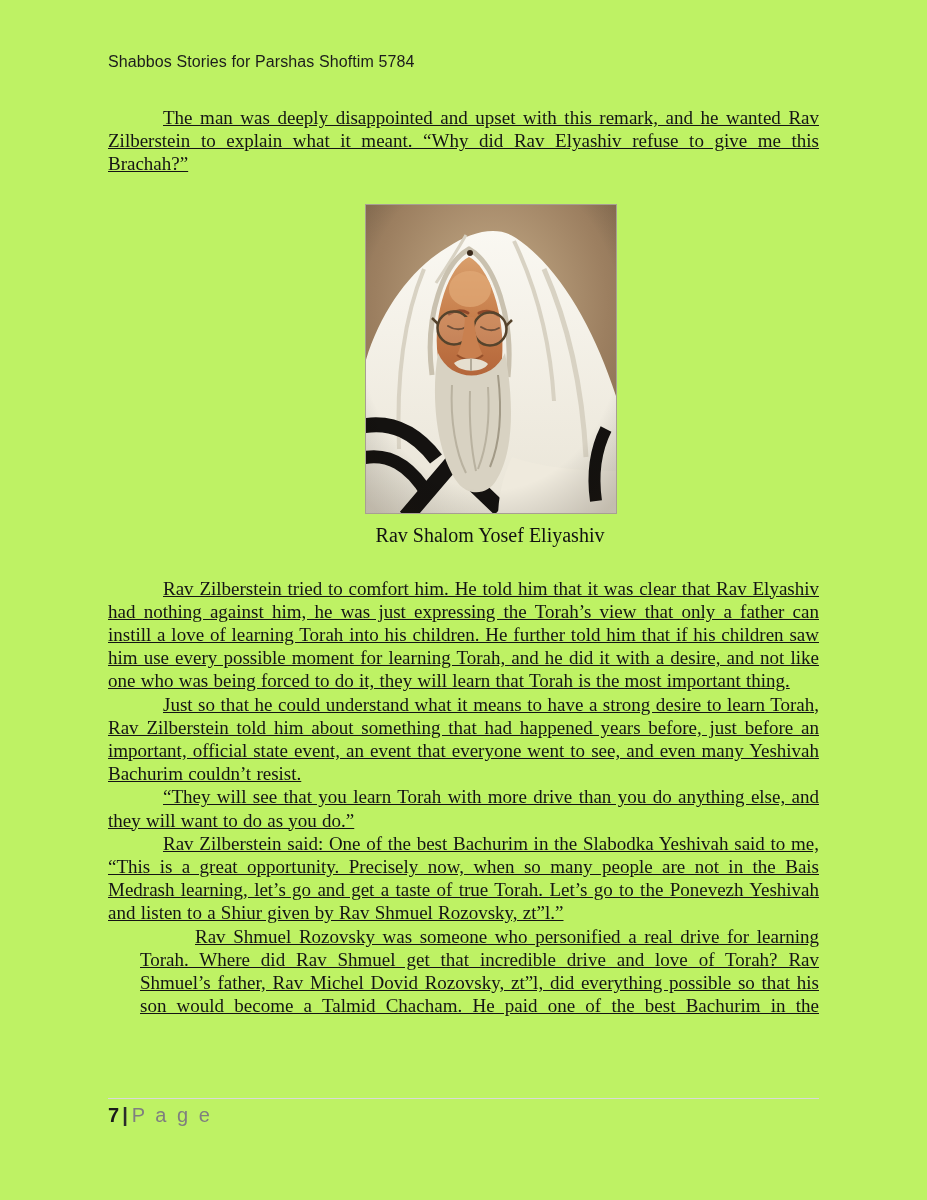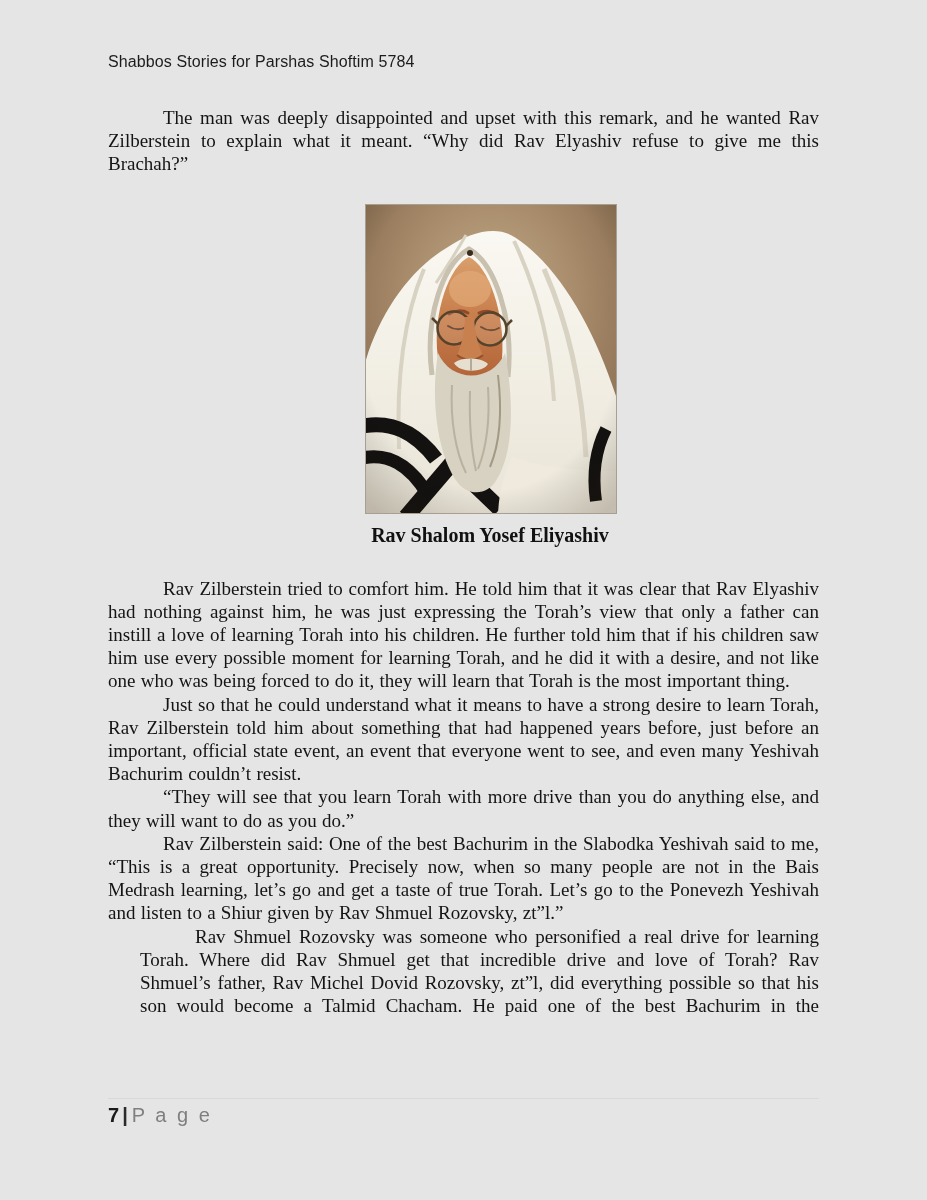--- a/index.html
+++ b/index.html
@@ -1,57 +1,58 @@
 <!DOCTYPE html>
 <html><head>
 <meta charset="utf-8">
 <style>
   html, body { margin: 0; padding: 0; background: #ffffff; }
   body {
     width: 927px; height: 1200px;
     font-family: "Liberation Serif", serif;
     position: relative; overflow: hidden;
   }
-  .page { position: absolute; inset: 0; background: #e5e5e5; }
+  .page { position: absolute; inset: 0; background: #bef264; }
 
   .doc-header {
     position: absolute; left: 108px; top: 53px;
     font-family: "Liberation Sans", sans-serif;
     font-size: 16px; color: #1c1c1c; letter-spacing: 0.1px;
   }
 
   .content {
     position: absolute; left: 108px; top: 106px; width: 711px;
   }
   .content p {
     margin: 0;
     font-size: 19px; line-height: 23.2px;
     color: #141414;
     text-align: justify;
     text-indent: 55px;
     word-spacing: 0.5px;
+    text-decoration: underline;
   }
   .content p.cut-line { text-align-last: justify; margin-left: 32px; }
 
   figure.portrait {
     margin: 28px 0 30px 257px;
     width: 250px;
   }
   .photo-frame {
     width: 250px; height: 308px;
     border: 1px solid #a89f93;
     box-sizing: content-box;
     box-shadow: inset 0 0 14px rgba(60,40,15,0.25);
     overflow: hidden;
   }
   .photo-frame svg { display: block; }
   figcaption.photo-caption {
     width: 330px; margin: 10px 0 0 -40px;
     text-align: center;
-    font-weight: bold; font-size: 20px; color: #111111;
+    font-weight: normal; font-size: 20px; color: #111111;
     text-indent: 0;
     font-family: "Liberation Serif", serif;
   }
 
   .doc-footer-rule {
     position: absolute; left: 108px; top: 1098px;
     width: 711px; height: 1px; background: #d9d9d9;
   }
   .doc-footer {
     position: absolute; left: 108px; top: 1104px;

